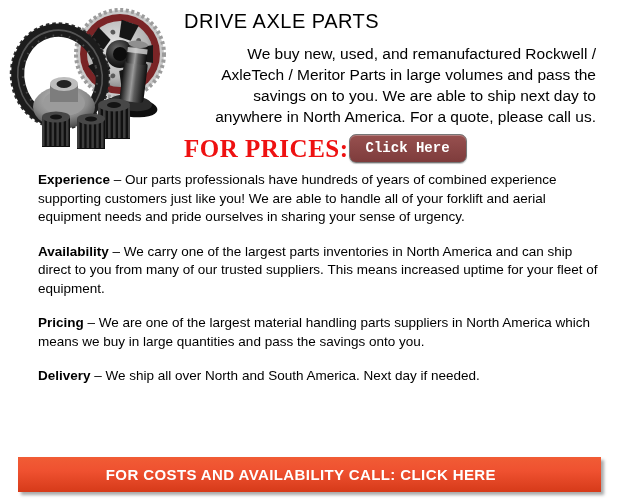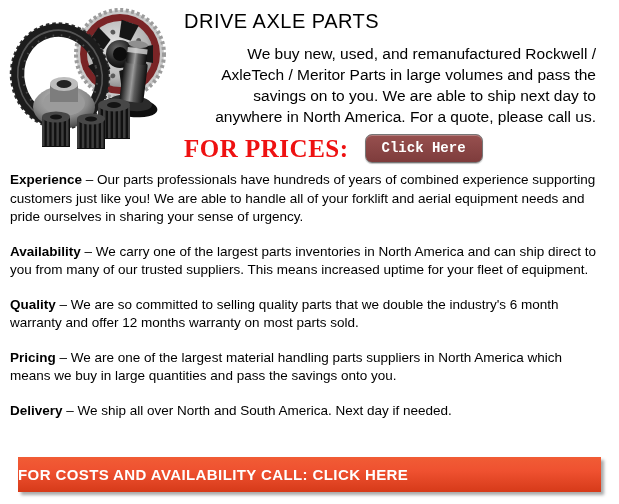--- a/index.html
+++ b/index.html
@@ -28,21 +28,20 @@
   .intro {
     font-size: 15.5px;
     line-height: 21px;
     color: #000;
     max-width: 412px;
     text-align: right;
   }
   .prices-row {
     display: flex;
     align-items: center;
-    gap: 16px;
     margin-top: 7px;
   }
   .prices-label {
     font-family: "Liberation Serif", serif;
     font-weight: bold;
     font-size: 25px;
     color: #ee1111;
     letter-spacing: 0.5px;
   }
   .click-btn {
@@ -52,41 +51,41 @@
     color: #ffffff;
     background: linear-gradient(#97504f, #7e3c3c);
     border: 1px solid #777;
     border-radius: 7px;
     padding: 5px 16px 6px 16px;
     cursor: pointer;
     box-shadow: inset 0 1px 0 rgba(255,255,255,0.28), 0 1px 1px rgba(0,0,0,0.25);
   }
 
   
-  .sections { padding: 9px 14px 0 10px; }
+  .sections { padding: 9px 14px 0 10px; margin-left: 28px; }
   .section {
     font-size: 13.5px;
     line-height: 18.5px;
     margin-bottom: 16px;
     max-width: 590px;
   }
   .section b { font-weight: bold; }
 
   
   .banner {
     position: absolute;
     left: 18px;
     top: 457px;
     width: 583px;
     height: 35px;
     background: linear-gradient(#f15c35, #ef5130 40%, #d63a19);
     box-shadow: 3px 3px 3px #a9a9a9;
     display: flex;
     align-items: center;
-    justify-content: flex-start;
+    justify-content: flex-end;
     padding-right: 105px;
     cursor: pointer;
   }
   .banner span {
     color: #ffffff;
     font-size: 15px;
     font-weight: bold;
     letter-spacing: 0.4px;
     white-space: nowrap;
   }
@@ -198,21 +197,20 @@
       <div class="prices-row">
         <span class="prices-label">FOR PRICES:</span>
         <button class="click-btn">Click Here</button>
       </div>
     </div>
   </div>
 
   <div class="sections">
     <p class="section"><b>Experience</b> <span>– Our parts professionals have hundreds of years of combined experience supporting customers just like you!  We are able to handle all of your forklift and aerial equipment needs and pride ourselves in sharing your sense of urgency.</span></p>
     <p class="section"><b>Availability</b> <span>– We carry one of the largest parts inventories in North America and can ship direct to you from many of our trusted suppliers.  This means increased uptime for your fleet of equipment.</span></p>
-    <p class="section"><b>Quality</b> <span>– We are so committed to selling quality parts that we double the industry's 6 month warranty and offer 12 months warranty on most parts sold.</span></p>
     <p class="section"><b>Pricing</b> <span>– We are one of the largest material handling parts suppliers in North America which means we buy in large quantities and pass the savings onto you.</span></p>
     <p class="section"><b>Delivery</b> <span>– We ship all over North and South America.  Next day if needed.</span></p>
   </div>
 
   <div class="banner">
     <span>FOR COSTS AND AVAILABILITY CALL: CLICK HERE</span>
   </div>
 
 </div>
 

